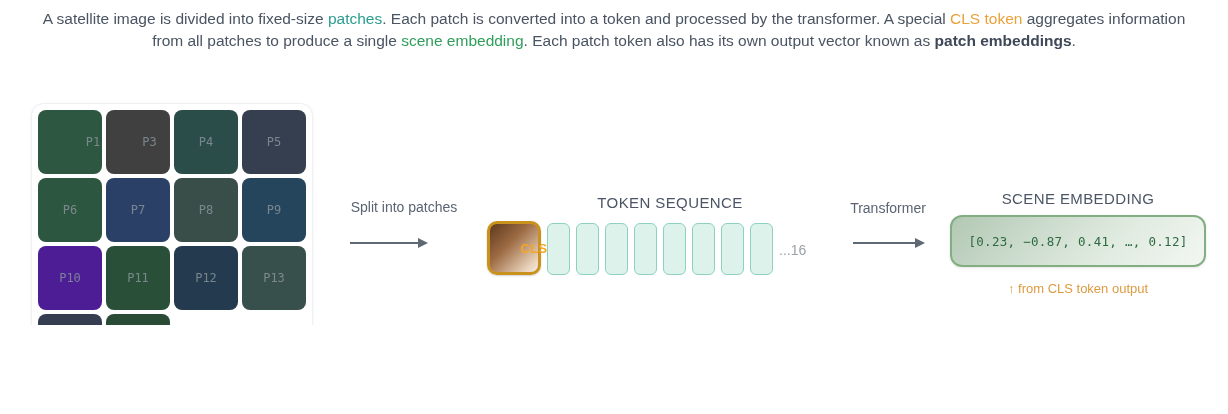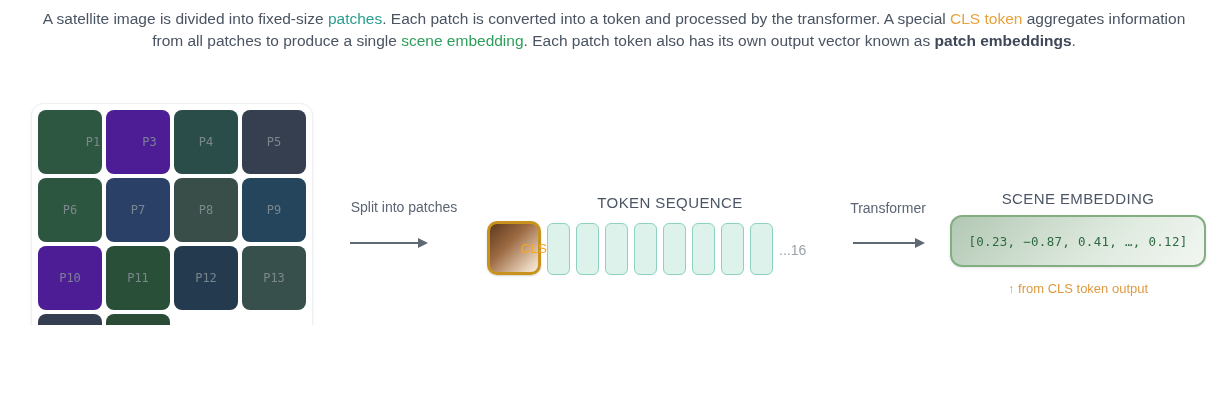--- a/index.html
+++ b/index.html
@@ -37,21 +37,21 @@
   #transformer-arrow{left:853px;top:242px;width:62px;}
   .arrow-head{position:absolute;right:-10px;top:-4px;width:0;height:0;
               border-left:10px solid #5f6875;border-top:5px solid transparent;border-bottom:5px solid transparent;}
 
   
   .cls-token{position:absolute;left:487px;top:221px;width:54px;height:54px;box-sizing:border-box;
              border:3px solid #c8921c;border-radius:10px;
              background:linear-gradient(135deg,#5e3a1f 0%,#9c6a42 40%,#e8d2ba 85%,#f6ece0 100%);
              display:flex;align-items:center;justify-content:center;
              box-shadow:0 1px 2px rgba(0,0,0,0.18);}
-  .cls-label{font-size:13px;font-weight:normal;color:#f5a623;letter-spacing:0.5px;margin-left:40px;}
+  .cls-label{font-size:13px;font-weight:bold;color:#f5a623;letter-spacing:0.5px;margin-left:40px;}
   .token-row{position:absolute;left:547px;top:223px;display:flex;gap:6px;}
   .token{width:23px;height:52px;box-sizing:border-box;background:#dcf2ea;
          border:1.5px solid #8ed1c2;border-radius:6px;}
   .overflow-label{position:absolute;left:779px;top:242px;font-size:14px;color:#9ba1a8;text-align:center;}
 
   
   .scene-box{position:absolute;left:950px;top:215px;width:256px;height:52px;box-sizing:border-box;
              border:2px solid #82ae82;border-radius:12px;
              background:linear-gradient(135deg,#b2c8b4 0%,#dfeadf 60%,#f2f6f2 100%);
              display:flex;align-items:center;justify-content:center;
@@ -64,21 +64,21 @@
 <body>
 
 <div class="canvas">
 
   <p class="intro" id="intro-text"><span class="seg-normal">A satellite image is divided into fixed-size </span><span class="seg-teal">patches</span><span class="seg-normal">. Each patch is converted into a token and processed by the transformer. A special </span><span class="seg-orange">CLS token</span><span class="seg-normal"> aggregates information from all patches to produce a single </span><span class="seg-green">scene embedding</span><span class="seg-normal">. Each patch token also has its own output vector known as </span><span class="seg-bold">patch embeddings</span><span class="seg-normal">.</span></p>
 
   <div class="sat-grid" id="sat-grid">
       <div class="patch" style="background: rgb(46, 87, 65); padding-left: 46px;">
         <span class="patch-label">P1</span>
       </div>
-      <div class="patch" style="background: #4c1d95; padding-left: 23px;">
+      <div class="patch" style="background: #404040; padding-left: 23px;">
         <span class="patch-label">P3</span>
       </div>
       <div class="patch" style="background: rgb(43, 77, 73);">
         <span class="patch-label">P4</span>
       </div>
       <div class="patch" style="background: rgb(53, 63, 79);">
         <span class="patch-label">P5</span>
       </div>
       <div class="patch" style="background: rgb(45, 86, 64);">
         <span class="patch-label">P6</span>

